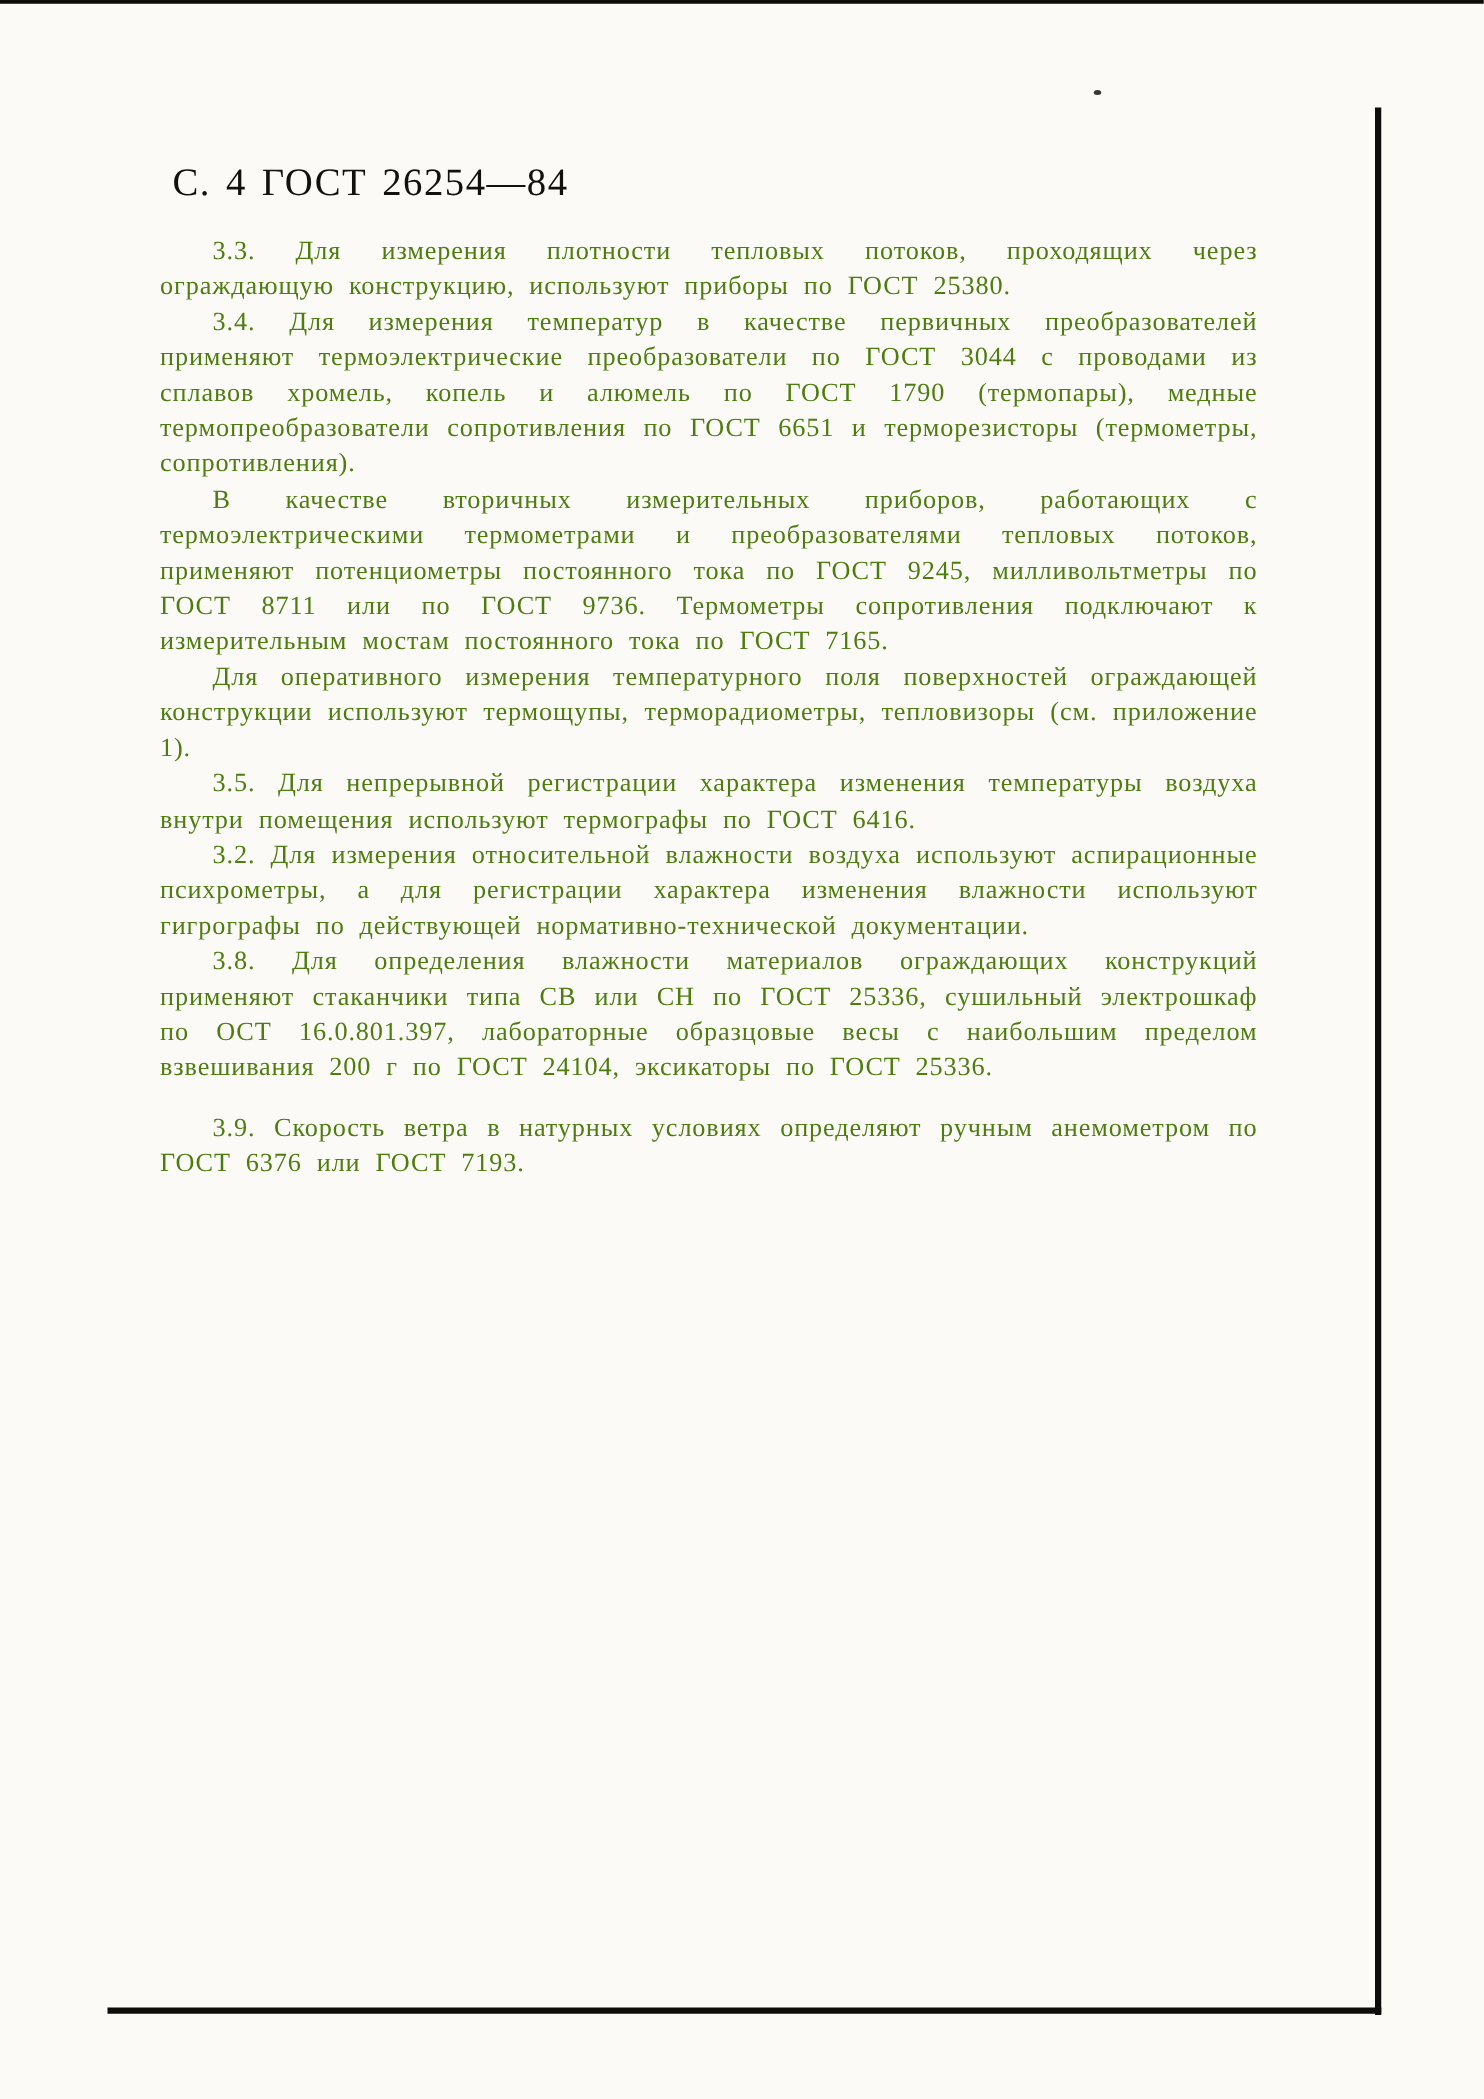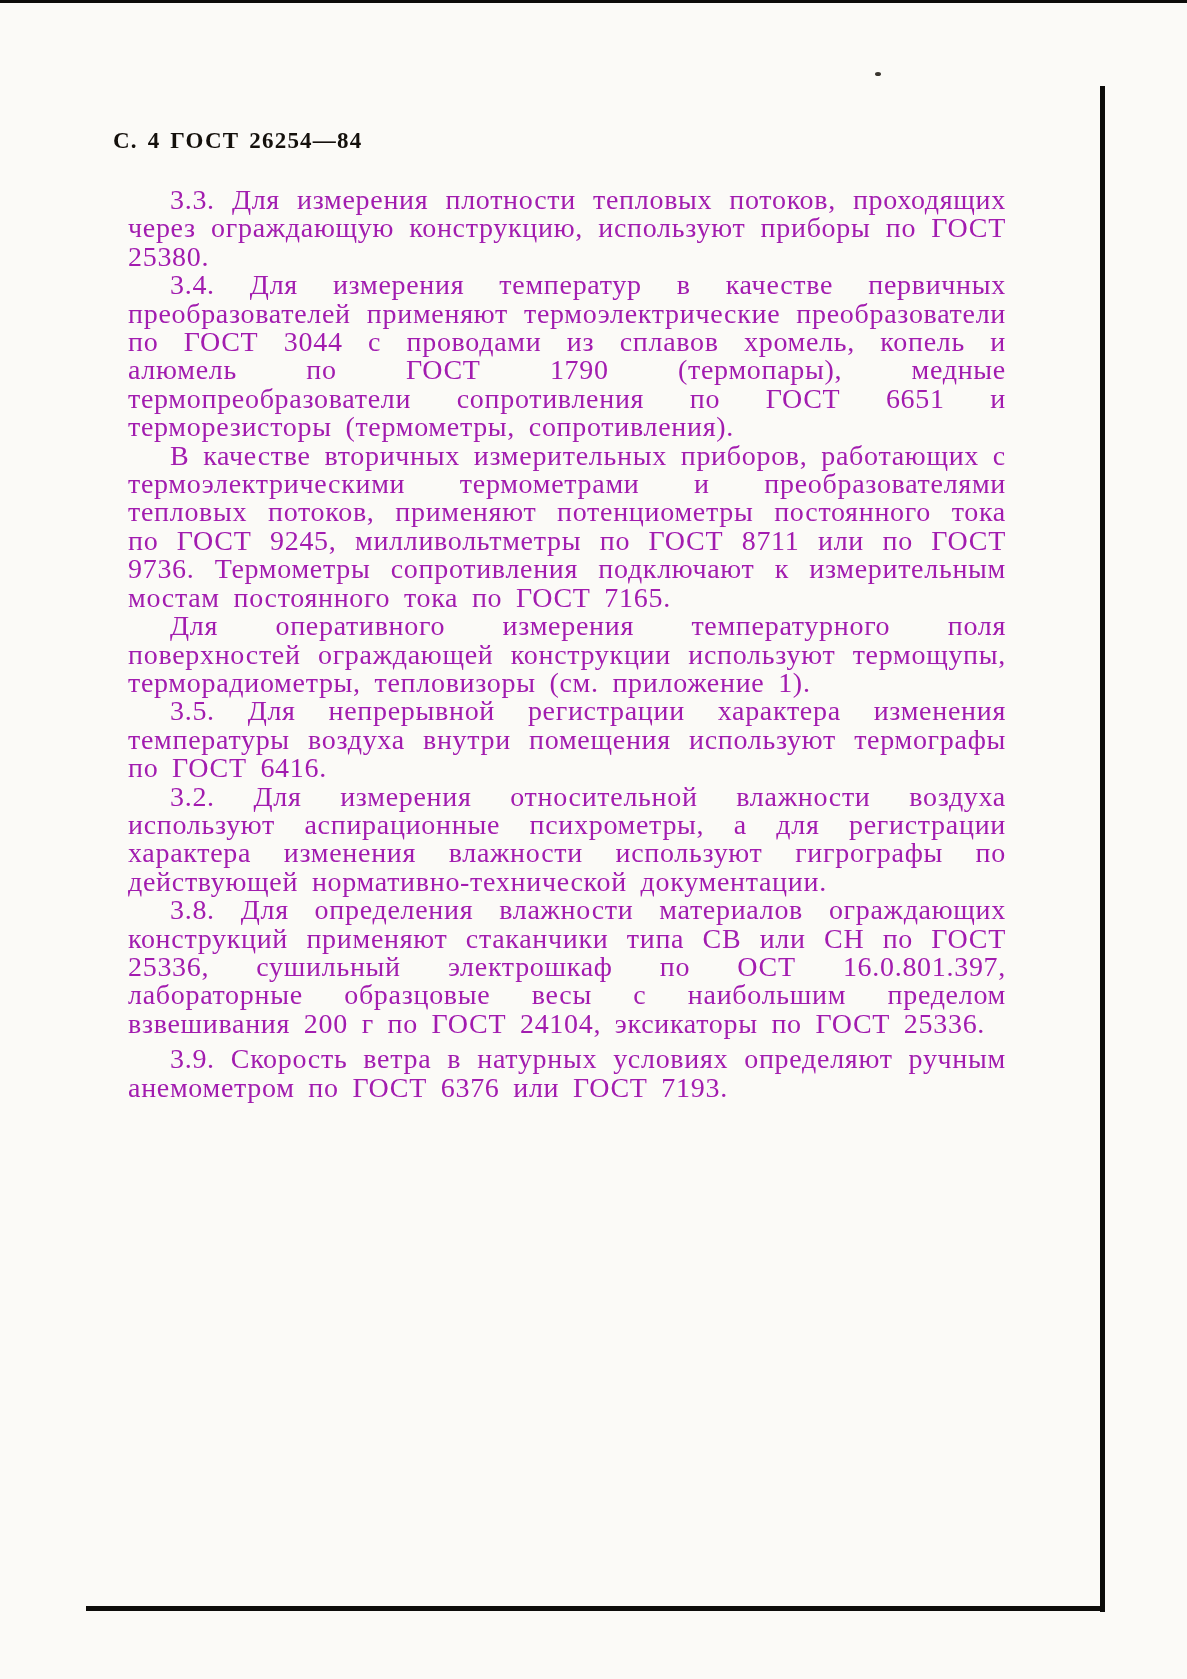--- a/index.html
+++ b/index.html
@@ -21,43 +21,43 @@
   .scan-top    { left: 0; top: 0; width: 1187px; height: 3px; }
   .scan-right  { left: 1100px; top: 86px; width: 5px; height: 1526px; }
   .scan-bottom { left: 86px; top: 1606px; width: 1019px; height: 5px; }
   .ink-dot {
     position: absolute; left: 875px; top: 72px;
     width: 6px; height: 4px; border-radius: 50%;
     background: #3a352f;
   }
   .page-header {
     position: absolute;
-    left: 113px; top: 128px;
-    font-size: 23px;
-    font-weight: bold;
+    left: 138px; top: 128px;
+    font-size: 31px;
+    font-weight: normal;
     letter-spacing: 1.2px;
     word-spacing: 3px;
     color: #14100c;
     white-space: nowrap;
   }
   .text-block {
     position: absolute;
     left: 128px; top: 186px;
     width: 878px;
   }
   .text-block p {
-    font-size: 28px;
+    font-size: 21px;
     line-height: 28.4px;
     text-align: justify;
     text-indent: 42px;
     letter-spacing: 0.7px;
     word-spacing: 6px;
-    color: #a21caf;
+    color: #4d7c0f;
   }
-  .text-block p.gap-before { margin-top: 7px; }
+  .text-block p.gap-before { margin-top: 20px; }
 </style>
 </head>
 <body>
 
 <div class="page">
 
   <div class="scan-line scan-top"></div>
   <div class="scan-line scan-right"></div>
   <div class="scan-line scan-bottom"></div>
   <div class="ink-dot"></div>

